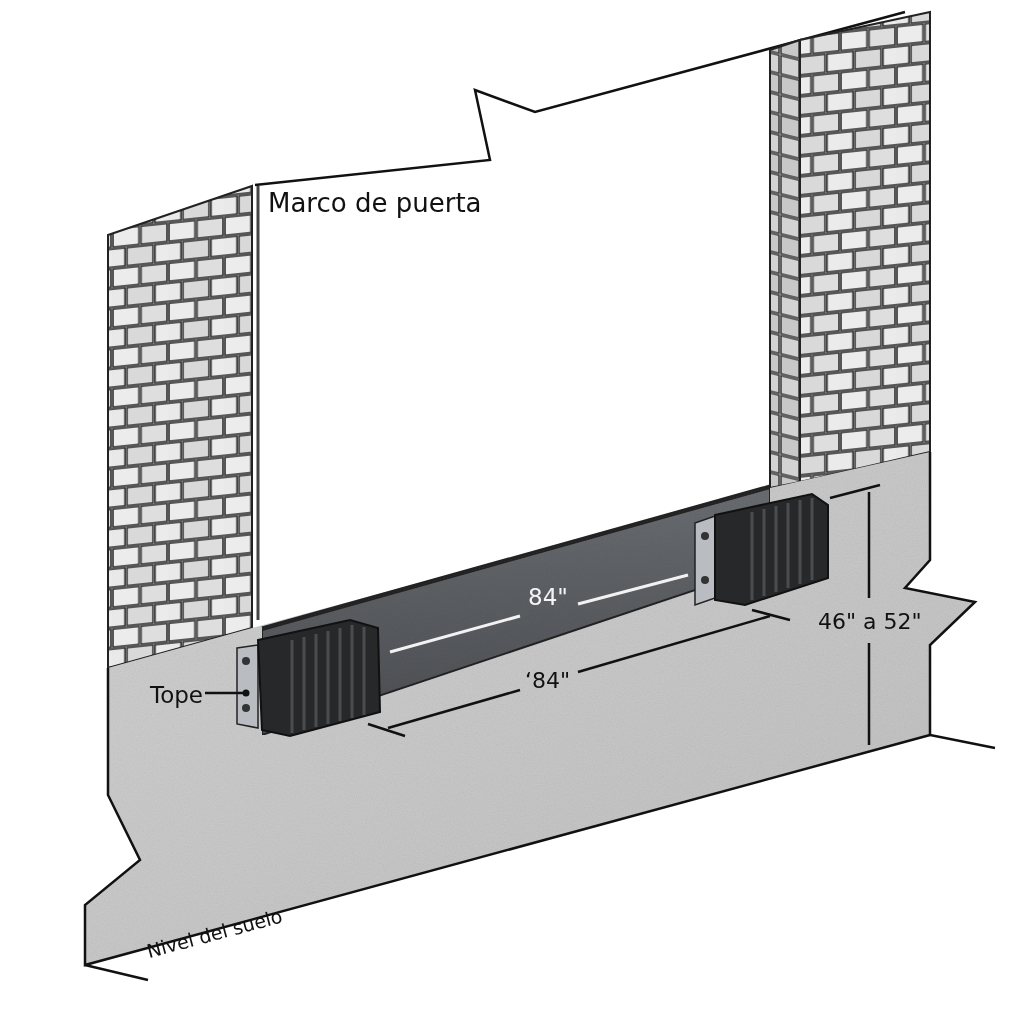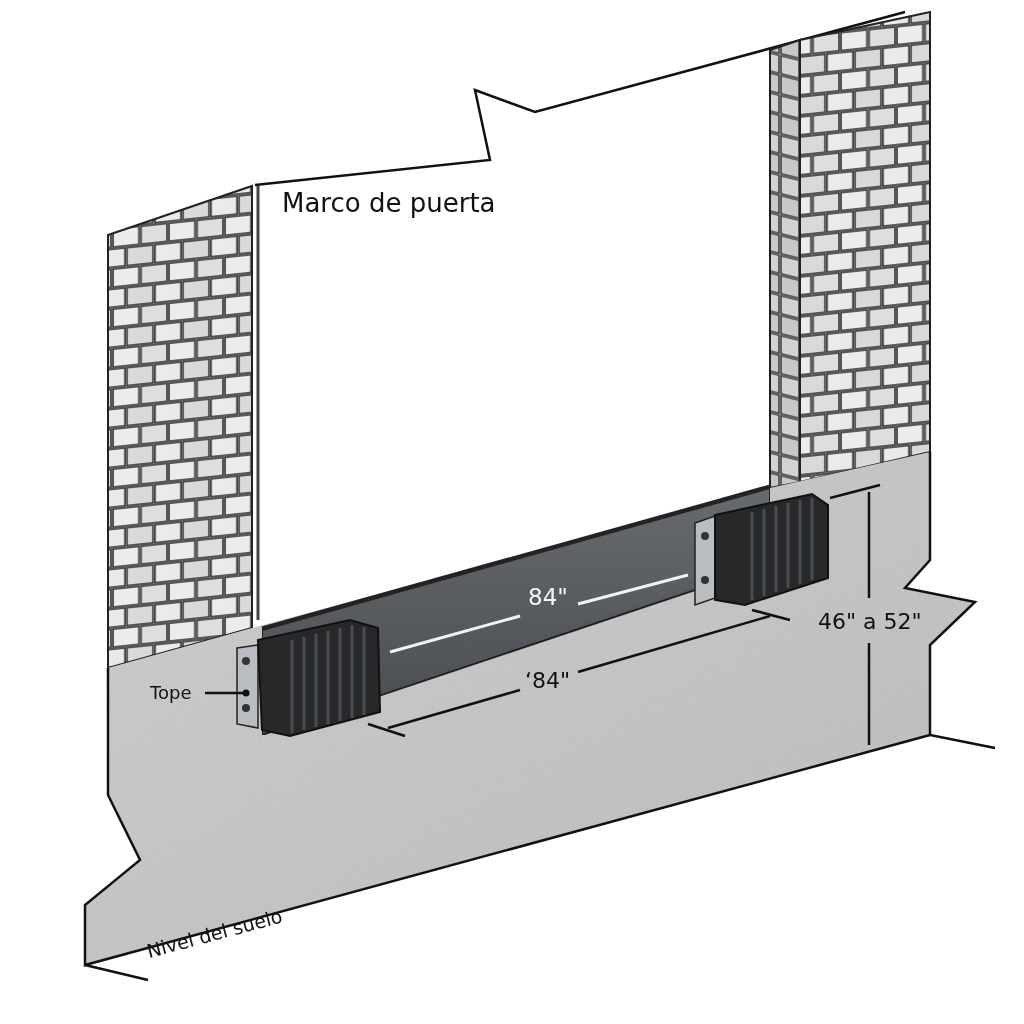--- a/index.html
+++ b/index.html
@@ -121,18 +121,18 @@
     <line x1="869" y1="492" x2="869" y2="598"></line>
     <line x1="869" y1="643" x2="869" y2="745"></line>
   </g>
 
   <g>
     <line x1="205" y1="693" x2="244" y2="693" stroke="#111" stroke-width="2.5"></line>
     <circle cx="246" cy="693" r="3.5" fill="#111"></circle>
   </g>
 </svg>
 
-<div class="lbl" style="left:282px;top:188px;font-size:26px;">Marco de puerta</div>
-<div class="lbl" style="left:150px;top:682px;font-size:18px;">Tope</div>
+<div class="lbl" style="left:268px;top:188px;font-size:26px;">Marco de puerta</div>
+<div class="lbl" style="left:150px;top:682px;font-size:23px;">Tope</div>
 <div class="lbl lbl-white" style="left:528px;top:584px;font-size:23px;">84"</div>
 <div class="lbl" style="left:525px;top:668px;font-size:22px;">‘84"</div>
 <div class="lbl" style="left:818px;top:609px;font-size:22px;">46" a 52"</div>
 <div class="lbl" style="left:150px;top:940px;font-size:19px;transform:rotate(-15deg);transform-origin:left bottom;">Nivel del suelo</div>
 
 </body></html>

